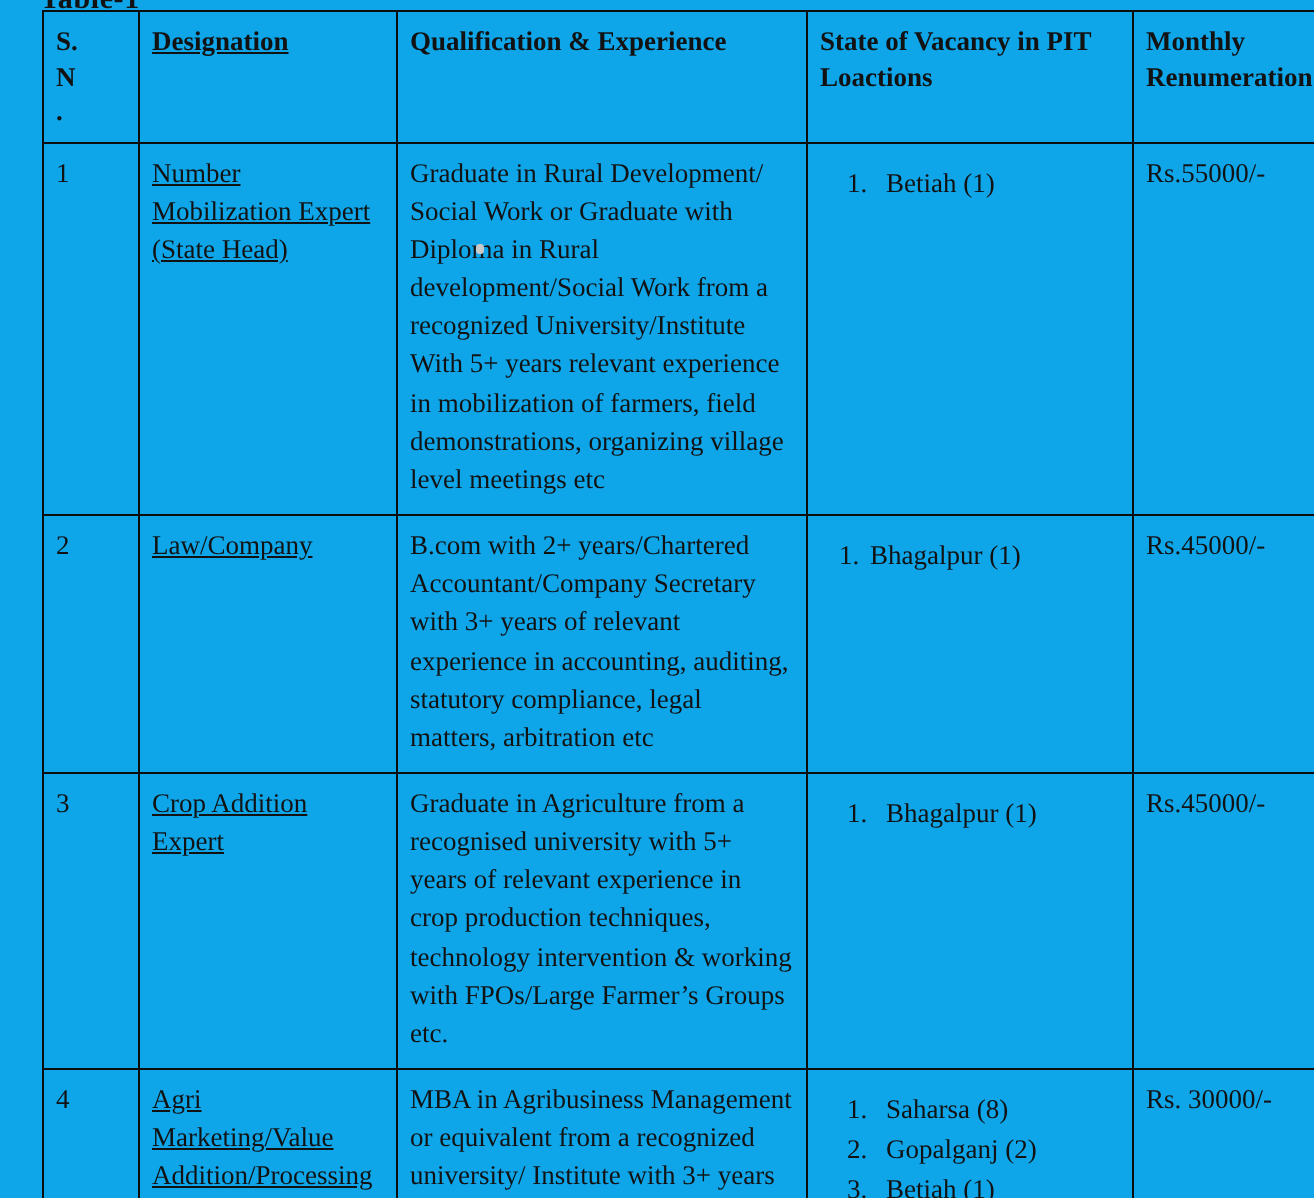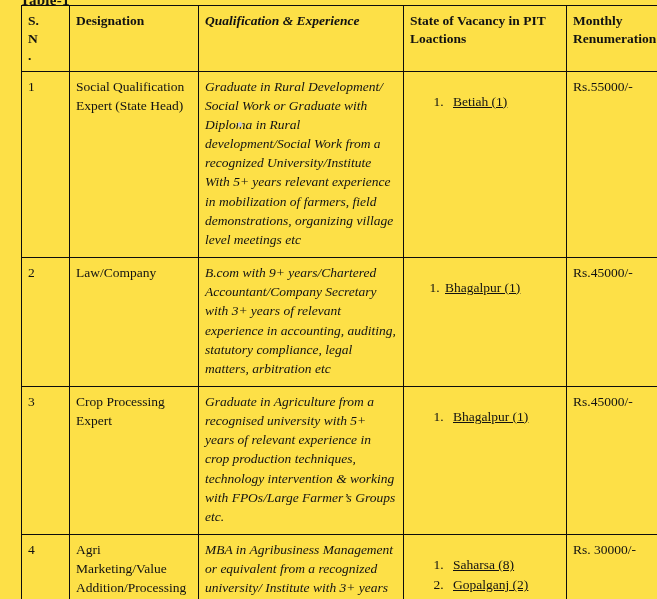--- a/index.html
+++ b/index.html
@@ -11,21 +11,21 @@
     width: 657px;
     height: 599px;
     overflow: hidden;
     font-family: "Liberation Serif", serif;
     color: #121212;
   }
   .page {
     position: relative;
     width: 657px;
     height: 599px;
-    background: #fde047;
+    background: #0ea5e9;
   }
   .doc-title {
     position: absolute;
     left: 20px;
     top: -8px;
     font-family: "Liberation Serif", serif;
     font-weight: bold;
     font-size: 15px;
     letter-spacing: 0.3px;
   }
@@ -48,37 +48,36 @@
     text-align: left;
   }
   table.main thead th {
     font-weight: bold;
     font-size: 13.5px;
     padding-top: 6px;
     padding-bottom: 6px;
     line-height: 1.3;
   }
   .col-sn { width: 35px; }
-  .col-desig { width: 116px; }
-  .col-qual { width: 192px; font-style: italic; }
+  .col-desig { width: 116px; text-decoration: underline; }
+  .col-qual { width: 192px; }
   .col-vac { width: 150px; }
   .col-rem { width: 117px; }
 
   th.col-sn {
     letter-spacing: 0px;
     padding-left: 5px;
     padding-right: 3px;
   }
   .sn-head-line { display: block; }
 
   ol.vac-list {
-    margin: 15px;
+    margin: 5px;
     padding-left: 22px;
     list-style-type: decimal;
-    text-decoration: underline;
   }
   ol.vac-list li {
     padding-left: 6px;
     margin-bottom: 1px;
   }
   ol.vac-list.tight {
     padding-left: 18px;
   }
   ol.vac-list.tight li { padding-left: 2px; }
 
@@ -112,45 +111,45 @@
         <th class="col-desig">Designation</th>
         <th class="col-qual">Qualification &amp; Experience</th>
         <th class="col-vac">State of Vacancy in PIT Loactions</th>
         <th class="col-rem">Monthly Renumeration</th>
       </tr>
     </thead>
     <tbody>
 
       <tr class="row-tall-1">
         <td class="col-sn">1</td>
-        <td class="col-desig">Social Qualification Expert (State Head)</td>
+        <td class="col-desig">Number Mobilization Expert (State Head)</td>
         <td class="col-qual">Graduate in Rural Development/ Social Work or Graduate with Diploma in Rural development/Social Work from a recognized University/Institute With 5+ years relevant experience in mobilization of farmers, field demonstrations, organizing village level meetings etc</td>
         <td class="col-vac">
           <ol class="vac-list">
             <li>Betiah (1)</li>
           </ol>
         </td>
         <td class="col-rem">Rs.55000/-</td>
       </tr>
 
       <tr class="row-tall-2">
         <td class="col-sn">2</td>
         <td class="col-desig">Law/Company</td>
-        <td class="col-qual">B.com with 9+ years/Chartered Accountant/Company Secretary with 3+ years of relevant experience in accounting, auditing, statutory compliance, legal matters, arbitration etc</td>
+        <td class="col-qual">B.com with 2+ years/Chartered Accountant/Company Secretary with 3+ years of relevant experience in accounting, auditing, statutory compliance, legal matters, arbitration etc</td>
         <td class="col-vac">
           <ol class="vac-list tight">
             <li>Bhagalpur (1)</li>
           </ol>
         </td>
         <td class="col-rem">Rs.45000/-</td>
       </tr>
 
       <tr class="row-tall-3">
         <td class="col-sn">3</td>
-        <td class="col-desig">Crop Processing Expert</td>
+        <td class="col-desig">Crop Addition Expert</td>
         <td class="col-qual">Graduate in Agriculture from a recognised university with 5+ years of relevant experience in crop production techniques, technology intervention &amp; working with FPOs/Large Farmer’s Groups etc.</td>
         <td class="col-vac">
           <ol class="vac-list">
             <li>Bhagalpur (1)</li>
           </ol>
         </td>
         <td class="col-rem">Rs.45000/-</td>
       </tr>
 
       <tr class="row-tall-4">

